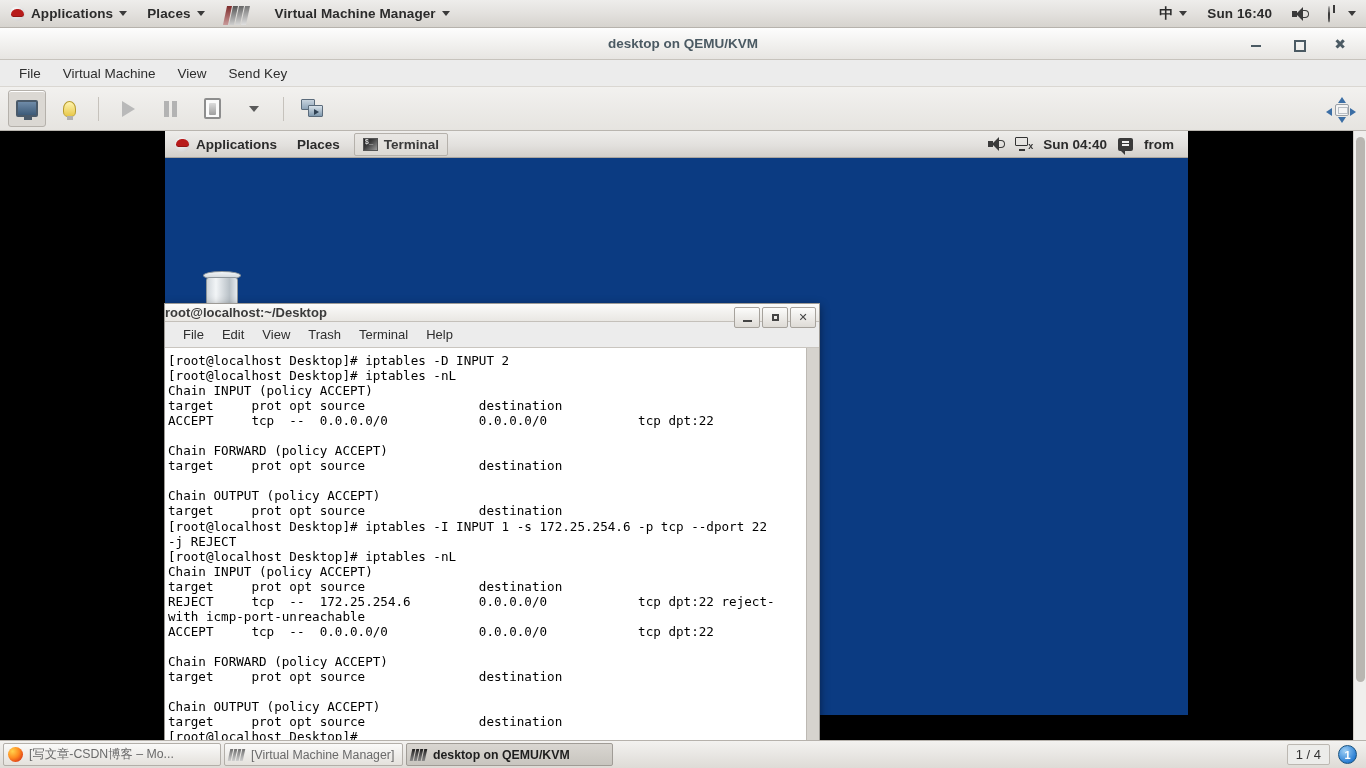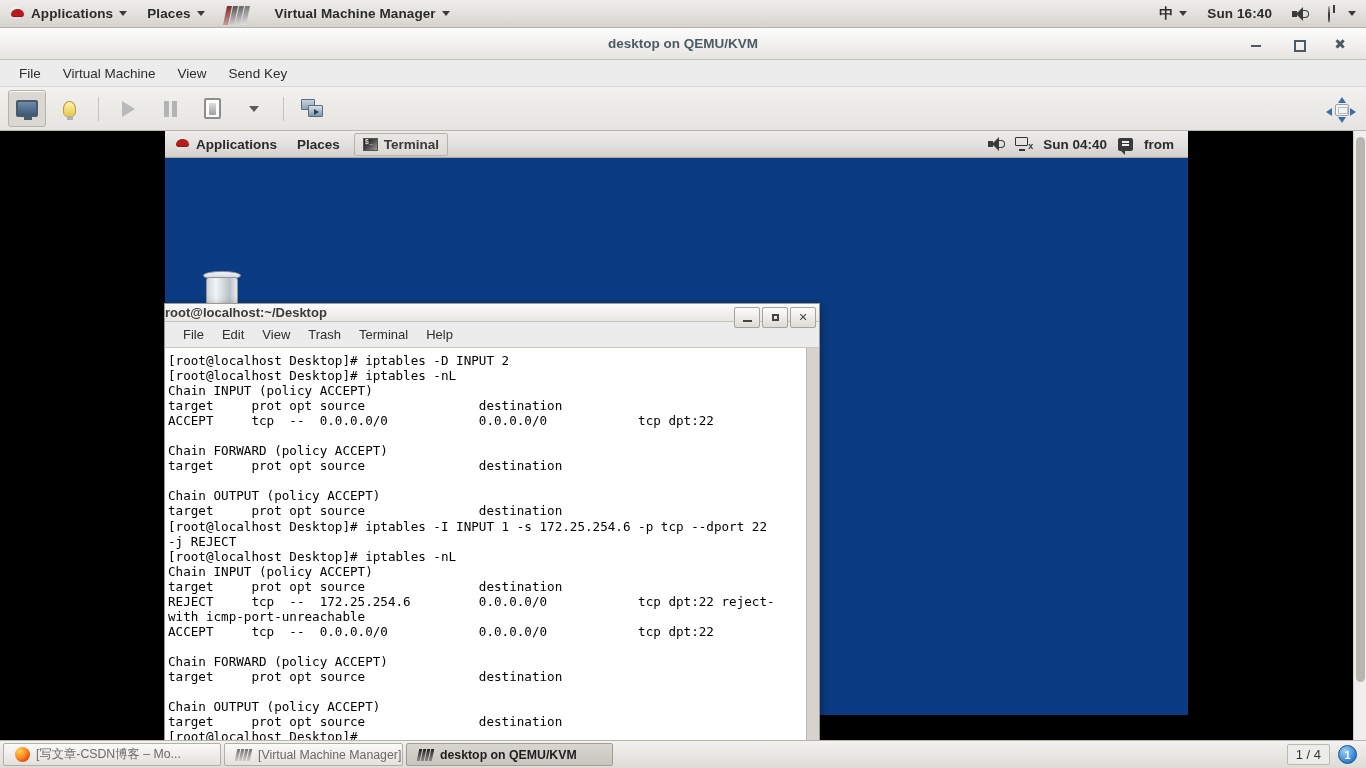--- a/index.html
+++ b/index.html
@@ -202,21 +202,21 @@
   }
   .term-sb{ width:13px; background:#d6d3ce; border-left:1px solid #bdb9b3; position:relative; }
 
   
   .taskbar{
     position:absolute; left:0; bottom:0; width:1366px; height:28px;
     background:linear-gradient(to bottom,#f3f2f0,#dedbd6);
     border-top:1px solid #b6b2ac; display:flex; align-items:center; padding:0 3px; gap:3px;
   }
   .tb-task{
-    height:23px; display:flex;align-items:center;gap:6px; padding:0 11px; min-width:0;
+    height:23px; display:flex;align-items:center;gap:6px; padding:0 4px; min-width:0;
     background:linear-gradient(to bottom,#fafaf9,#e4e1dc);
     border:1px solid #b3afa9; border-radius:2px;
     font-size:12.3px; color:#6a6a6a; white-space:nowrap; overflow:hidden;
   }
   .tb-task.active{ background:linear-gradient(to bottom,#d9d6d1,#c8c5bf); color:#1e1e1e; font-weight:bold; border-color:#a09c96;}
   .tb-task .ic{ flex:none; }
   .fx{ width:15px;height:15px;border-radius:50%;
        background:radial-gradient(circle at 30% 28%,#ffd24d 0%,#ff8a1f 45%,#e2491a 75%,#9c2e10 100%); }
   .vmmi{ width:16px;height:12px; display:flex;align-items:flex-end;gap:1px;}
   .vmmi i{display:block;width:3px;background:linear-gradient(to bottom,#6e6e6e,#cfcfcf);transform:skewX(-12deg);}

